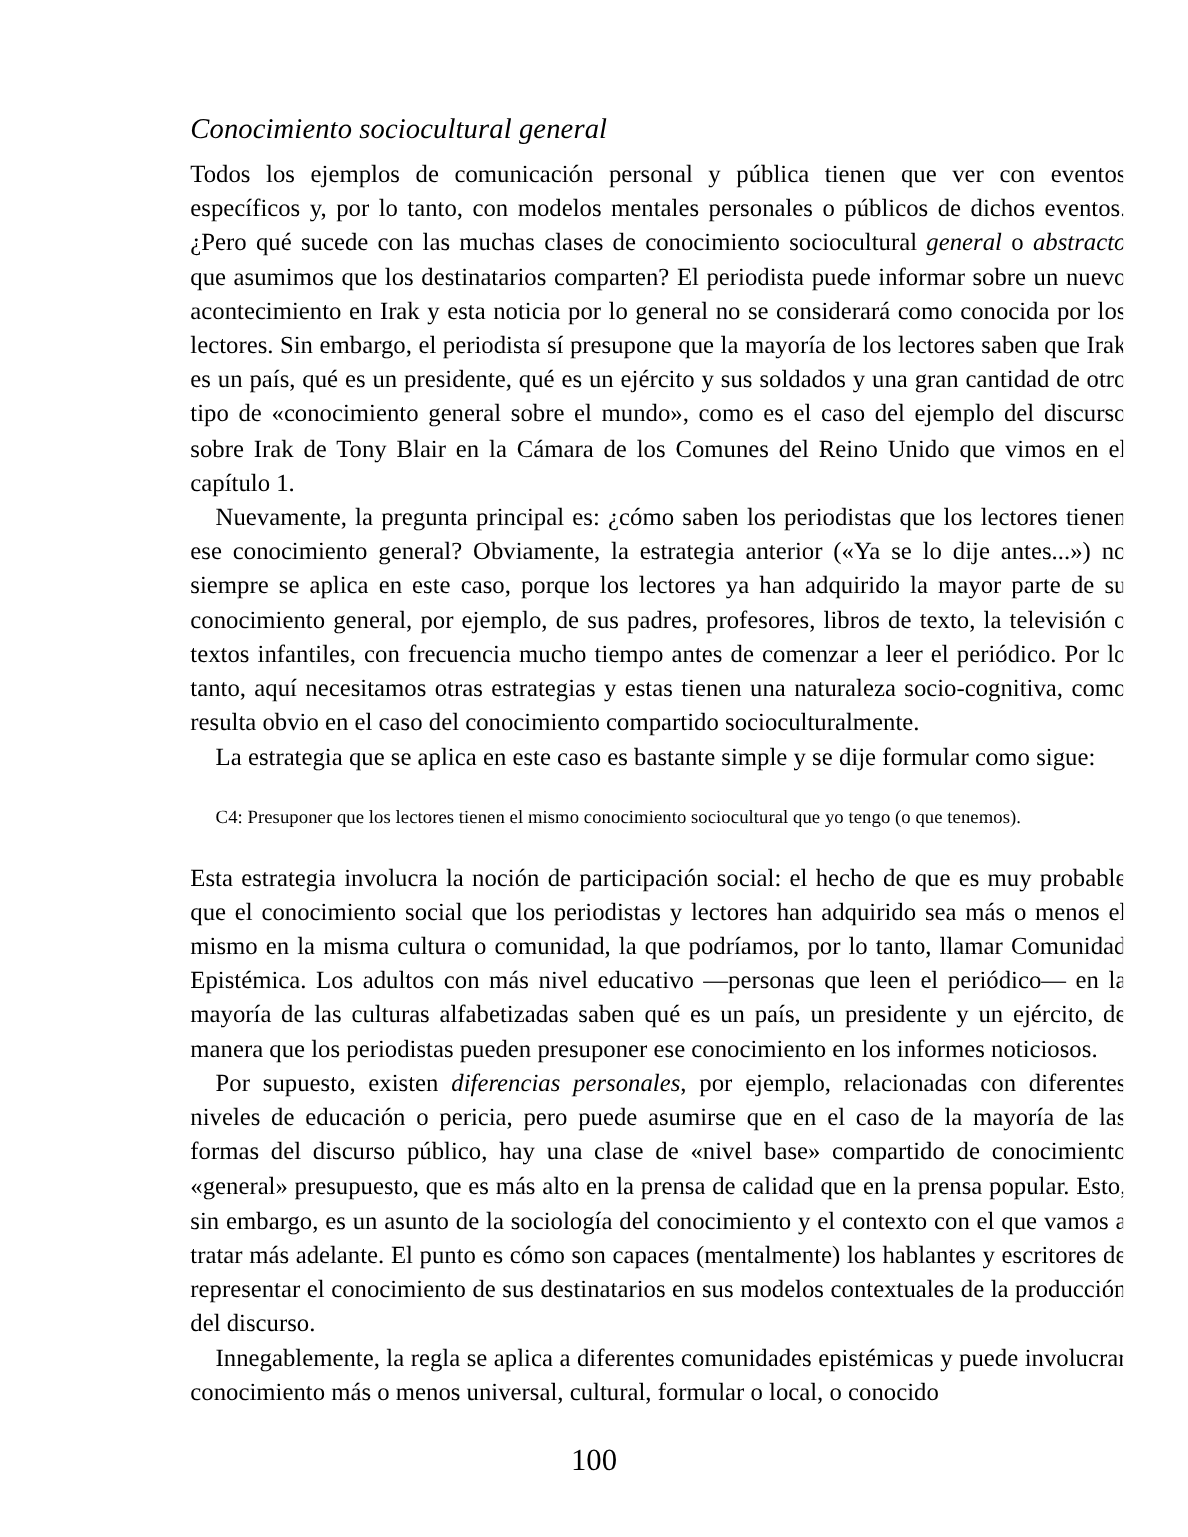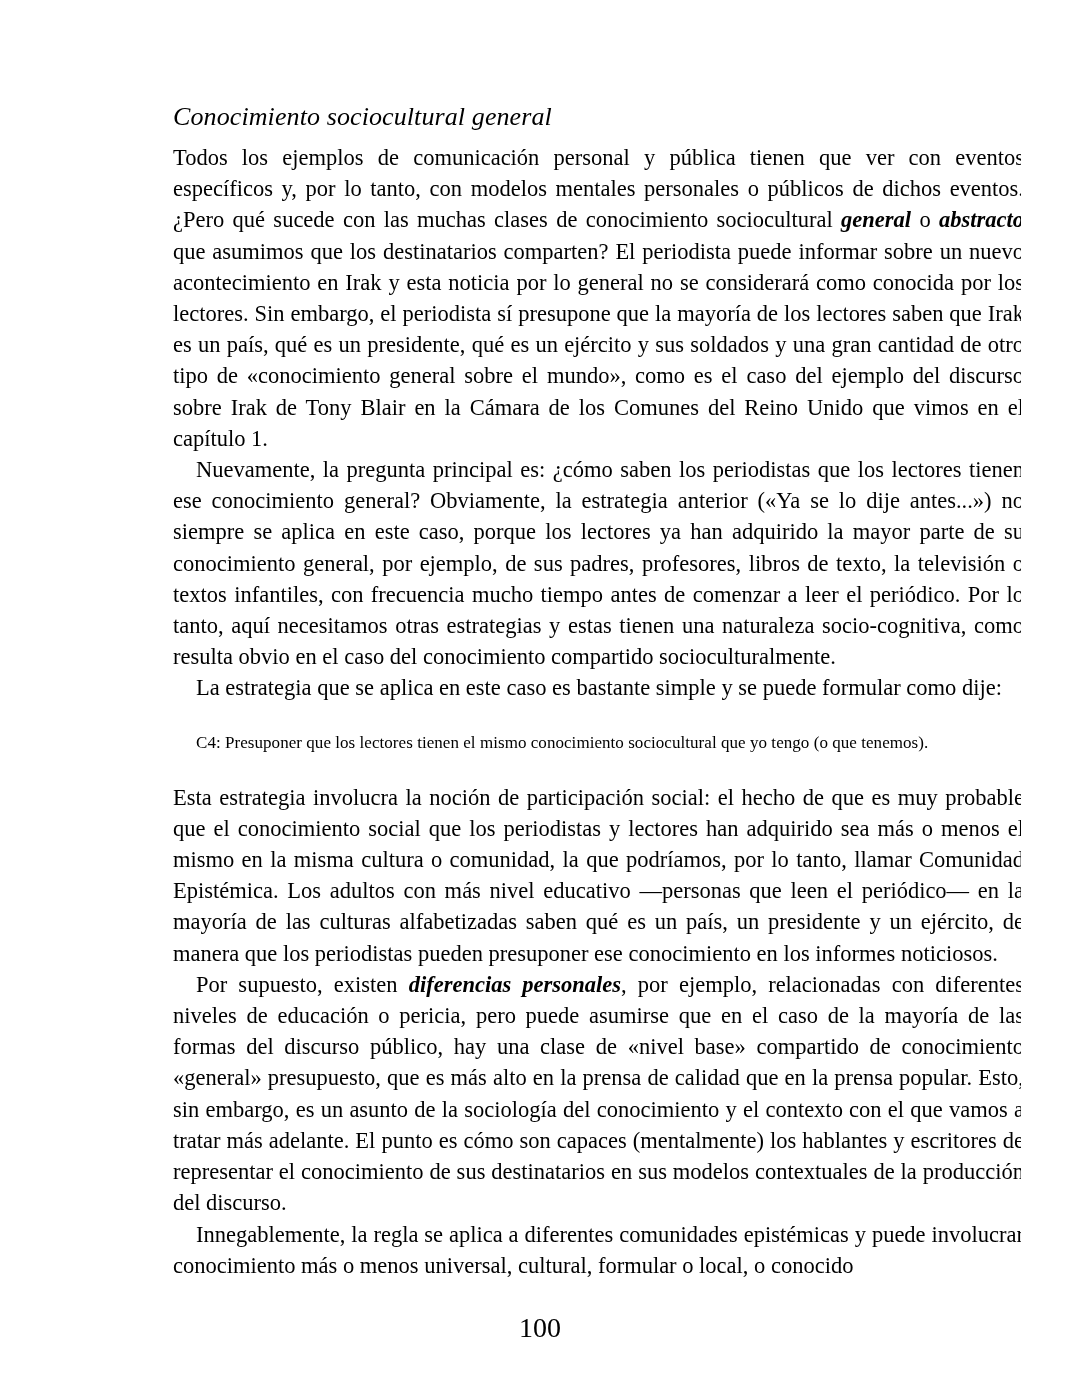--- a/index.html
+++ b/index.html
@@ -79,37 +79,36 @@
     top: 1313px;
     text-align: center;
     font-size: 28px;
     line-height: 30px;
     font-family: "Liberation Serif", "DejaVu Serif", serif;
     color: #000000;
   }
 
   em {
     font-style: italic;
-    font-weight: bold;
   }
 </style>
 </head>
 <body>
 
 <div class="page">
 
   <div class="content">
 
     <h2 class="section-heading">Conocimiento sociocultural general</h2>
 
     <p class="body noindent">Todos los ejemplos de comunicación personal y pública tienen que ver con eventos específicos y, por lo tanto, con modelos mentales personales o públicos de dichos eventos. ¿Pero qué sucede con las muchas clases de conocimiento sociocultural <em>general</em> o <em>abstracto</em> que asumimos que los destinatarios comparten? El periodista puede informar sobre un nuevo acontecimiento en Irak y esta noticia por lo general no se considerará como conocida por los lectores. Sin embargo, el periodista sí presupone que la mayoría de los lectores saben que Irak es un país, qué es un presidente, qué es un ejército y sus soldados y una gran cantidad de otro tipo de «conocimiento general sobre el mundo», como es el caso del ejemplo del discurso sobre Irak de Tony Blair en la Cámara de los Comunes del Reino Unido que vimos en el capítulo 1.</p>
 
     <p class="body indent">Nuevamente, la pregunta principal es: ¿cómo saben los periodistas que los lectores tienen ese conocimiento general? Obviamente, la estrategia anterior («Ya se lo dije antes...») no siempre se aplica en este caso, porque los lectores ya han adquirido la mayor parte de su conocimiento general, por ejemplo, de sus padres, profesores, libros de texto, la televisión o textos infantiles, con frecuencia mucho tiempo antes de comenzar a leer el periódico. Por lo tanto, aquí necesitamos otras estrategias y estas tienen una naturaleza socio-cognitiva, como resulta obvio en el caso del conocimiento compartido socioculturalmente.</p>
 
-    <p class="body indent">La estrategia que se aplica en este caso es bastante simple y se puede formular como dije:</p>
+    <p class="body indent">La estrategia que se aplica en este caso es bastante simple y se dije formular como sigue:</p>
 
     <div class="spacer-before-quote"></div>
 
     <div class="quote-block">C4: Presuponer que los lectores tienen el mismo conocimiento sociocultural que yo tengo (o que tenemos).</div>
 
     <div class="spacer-after-quote"></div>
 
     <p class="body noindent">Esta estrategia involucra la noción de participación social: el hecho de que es muy probable que el conocimiento social que los periodistas y lectores han adquirido sea más o menos el mismo en la misma cultura o comunidad, la que podríamos, por lo tanto, llamar Comunidad Epistémica. Los adultos con más nivel educativo —personas que leen el periódico— en la mayoría de las culturas alfabetizadas saben qué es un país, un presidente y un ejército, de manera que los periodistas pueden presuponer ese conocimiento en los informes noticiosos.</p>
 
     <p class="body indent">Por supuesto, existen <em>diferencias personales</em>, por ejemplo, relacionadas con diferentes niveles de educación o pericia, pero puede asumirse que en el caso de la mayoría de las formas del discurso público, hay una clase de «nivel base» compartido de conocimiento «general» presupuesto, que es más alto en la prensa de calidad que en la prensa popular. Esto, sin embargo, es un asunto de la sociología del conocimiento y el contexto con el que vamos a tratar más adelante. El punto es cómo son capaces (mentalmente) los hablantes y escritores de representar el conocimiento de sus destinatarios en sus modelos contextuales de la producción del discurso.</p>

